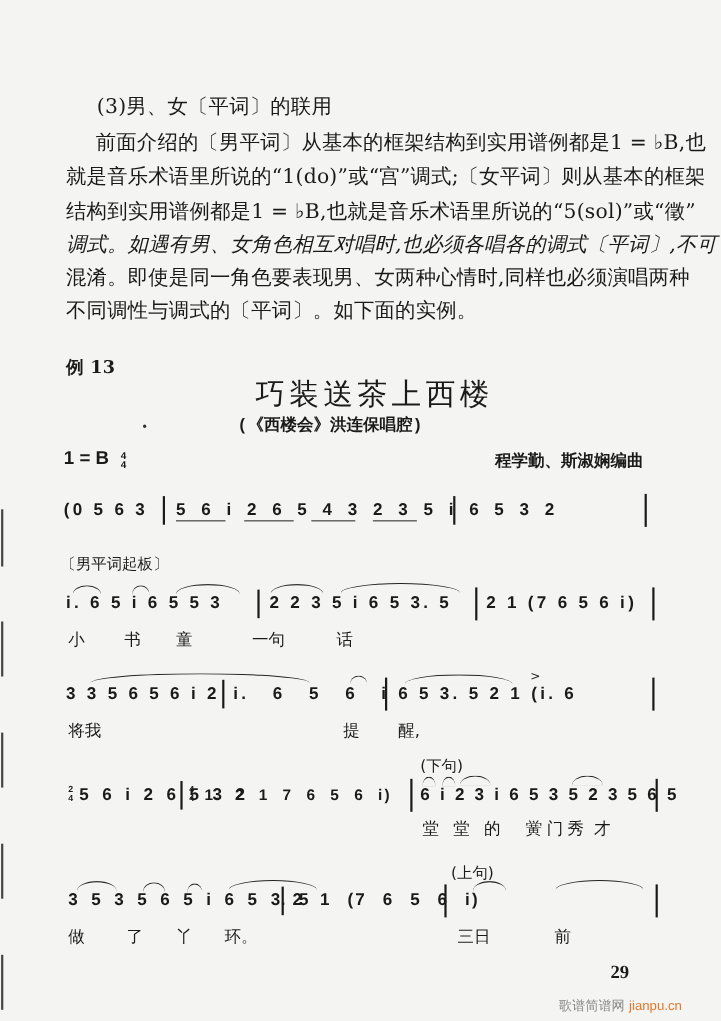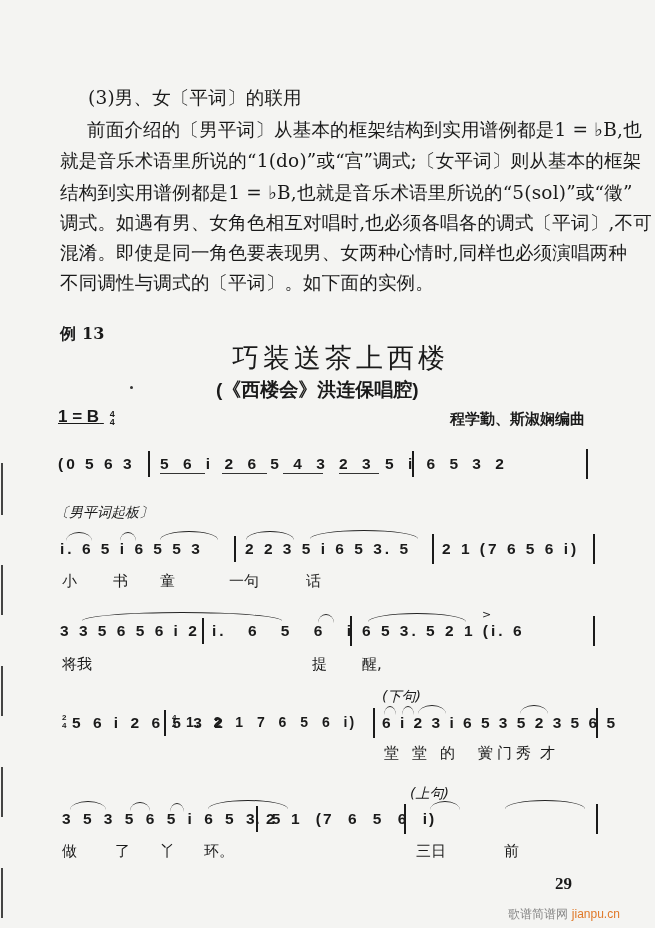--- a/index.html
+++ b/index.html
@@ -5,52 +5,52 @@
     html, body { margin: 0; padding: 0; }
     body {
       width: 655px; height: 928px; position: relative; overflow: hidden;
       background: #f4f4f2;
       font-family: "DejaVu Serif", serif;
       color: #1a1a1a;
     }
     .abs { position: absolute; white-space: nowrap; }
     .para { font-size: 18.5px; line-height: 1; letter-spacing: 0.2px; }
     .title { font-size: 27px; letter-spacing: 4px; font-family: "DejaVu Sans", sans-serif; font-weight: normal; text-align: right; }
-    .subtitle { font-size: 19px; font-family: Liberation Sans, sans-serif; font-weight: bold; }
+    .subtitle { font-size: 15px; font-family: Liberation Mono, monospace; font-weight: bold; }
     .meta { font-size: 15px; font-family: "DejaVu Sans", sans-serif; font-weight: bold; }
-    .key { font-size: 17px; font-family: "Liberation Sans", sans-serif; font-weight: bold; text-decoration: underline; }
+    .key { font-size: 17px; font-family: "Liberation Sans", sans-serif; font-weight: bold; }
     .score-row { position: absolute; height: 30px; }
     .note {
       position: absolute; font-family: "Liberation Sans", sans-serif; font-weight: bold;
       font-size: 15.5px; letter-spacing: 3px; white-space: nowrap; top: 0;
     }
     .bar { position: absolute; width: 2px; background: #1a1a1a; }
     .lyric { position: absolute; font-size: 15px; font-family: "DejaVu Sans", sans-serif; white-space: nowrap; }
-    .label { position: absolute; font-size: 14px; font-family: "DejaVu Sans", sans-serif; white-space: nowrap; font-style: italic; }
+    .label { position: absolute; font-size: 14px; font-family: "DejaVu Sans", sans-serif; white-space: nowrap; }
     .slur { position: absolute; border-top: 1.4px solid #222; border-radius: 50% 50% 0 0 / 100% 100% 0 0; height: 8px; }
     .underline { position: absolute; height: 1.2px; background: #333; }
     .edge-line { position: absolute; left: 1px; width: 2px; background: #444; }
     .pagenum { font-size: 17px; font-weight: bold; font-family: "Liberation Serif", serif; }
     .watermark { font-size: 12px; color: #888; font-family: "DejaVu Sans", sans-serif; }
     .watermark .brand { color: #e07a2a; font-family: "Liberation Sans", sans-serif; }
   </style>
 </head>
 <body>
 
 <div class="edge-line" style="top:463px;height:52px;"></div>
 <div class="edge-line" style="top:565px;height:50px;"></div>
 <div class="edge-line" style="top:666px;height:50px;"></div>
 <div class="edge-line" style="top:767px;height:50px;"></div>
 <div class="edge-line" style="top:868px;height:50px;"></div>
 
 <div class="abs para" style="left:88px;top:89px;">(3)男、女〔平词〕的联用</div>
 <div class="abs para" style="left:87px;top:121px;">前面介绍的〔男平词〕从基本的框架结构到实用谱例都是1 = ♭B,也</div>
 <div class="abs para" style="left:60px;top:152px;">就是音乐术语里所说的“1(do)”或“宫”调式;〔女平词〕则从基本的框架</div>
 <div class="abs para" style="left:60px;top:184px;">结构到实用谱例都是1 = ♭B,也就是音乐术语里所说的“5(sol)”或“徵”</div>
-<div class="abs para" style="left:60px;top:214px;">调式。如遇有男、女角色相互对唱时,也必须各唱各的调式〔平词〕,不可</div>
+<div class="abs para" style="left:60px;top:214px;font-style:italic;">调式。如遇有男、女角色相互对唱时,也必须各唱各的调式〔平词〕,不可</div>
 <div class="abs para" style="left:60px;top:244px;">混淆。即使是同一角色要表现男、女两种心情时,同样也必须演唱两种</div>
 <div class="abs para" style="left:60px;top:274px;">不同调性与调式的〔平词〕。如下面的实例。</div>
 <div class="abs para" style="left:60px;top:300px;font-weight:bold;font-size:16px;margin-top:26px;">例 13</div>
 
 <div class="abs title" style="left:232px;top:340px;">巧装送茶上西楼</div>
 <div class="abs subtitle" style="left:216px;top:377px;">(《西楼会》洪连保唱腔)</div>
 <div class="abs" style="left:130px;top:386px;width:3px;height:3px;background:#333;border-radius:50%;"></div>
 
 <div class="abs key" style="left:58px;top:407px;">
   <span>1 = B</span>

